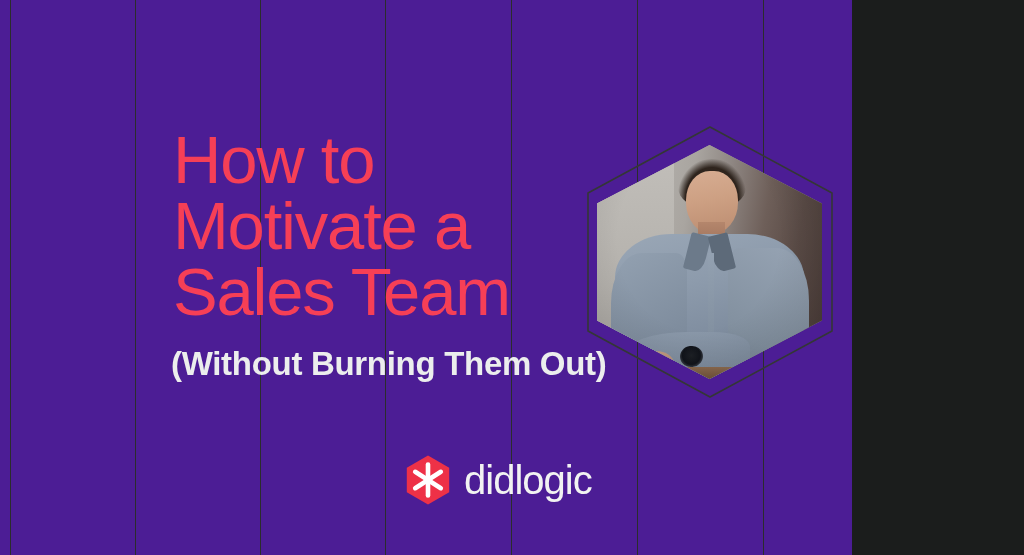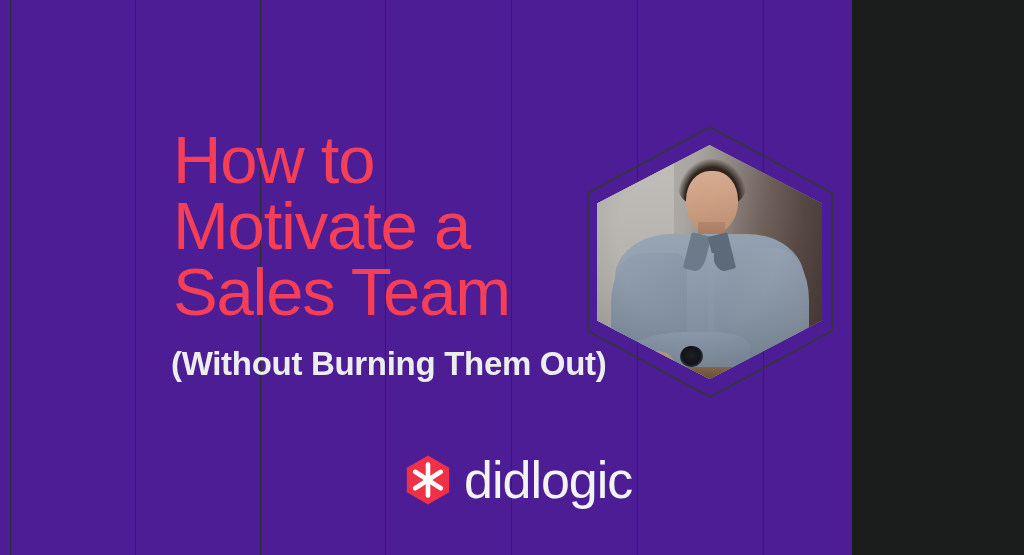--- a/index.html
+++ b/index.html
@@ -189,21 +189,21 @@
   .brand {
     position:absolute;
     left:406px; top:455px;
     display:flex;
     align-items:center;
     gap:14px;
   }
   .brand-mark { width:44px; height:50px; display:block; }
   .brand-word {
     color:#f2f3f2;
-    font-size:52px;
+    font-size:40px;
     line-height:46px;
     font-weight:500;
     letter-spacing:-1px;
     white-space:nowrap;
   }
 </style>
 </head>
 <body>
 
 <div class="canvas">

